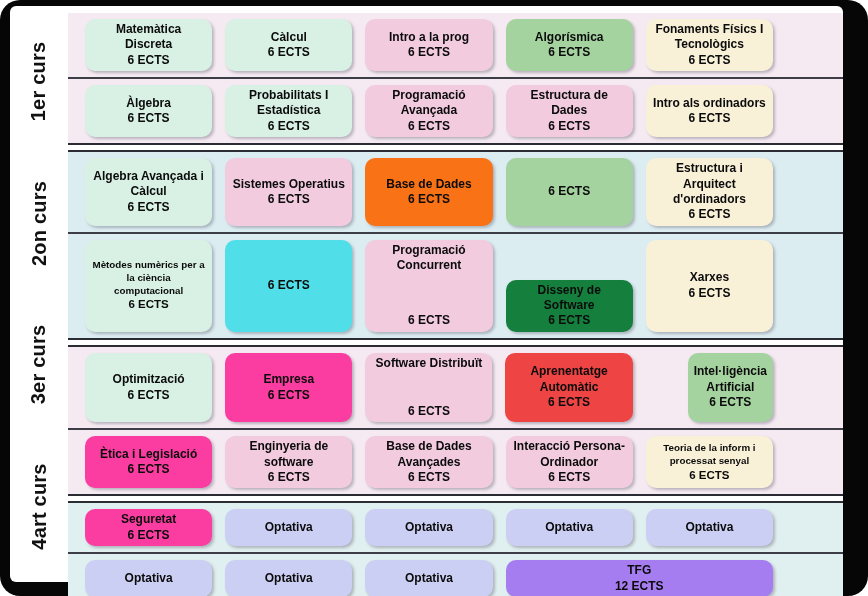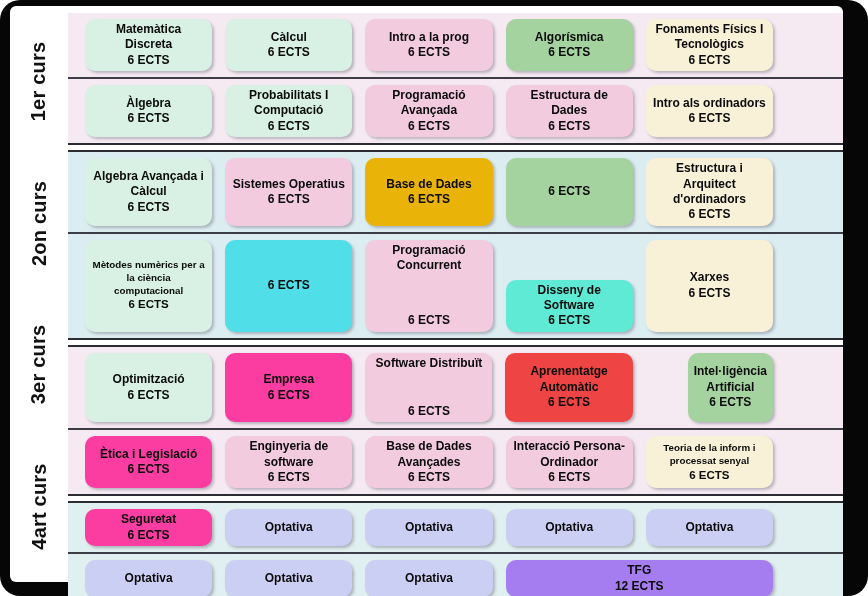--- a/index.html
+++ b/index.html
@@ -94,21 +94,21 @@
             <div class="title">Fonaments Físics I Tecnològics</div>
             <div class="ects">6 ECTS</div>
           </div>
         </div>
         <div class="row">
           <div class="card" style="background: rgb(216, 241, 228);">
             <div class="title">Àlgebra</div>
             <div class="ects">6 ECTS</div>
           </div>
           <div class="card" style="background: rgb(216, 241, 228);">
-            <div class="title">Probabilitats I Computació</div>
+            <div class="title">Probabilitats I Estadística</div>
             <div class="ects">6 ECTS</div>
           </div>
           <div class="card" style="background: rgb(242, 203, 223);">
             <div class="title">Programació Avançada</div>
             <div class="ects">6 ECTS</div>
           </div>
           <div class="card" style="background: rgb(242, 203, 223);">
             <div class="title">Estructura de Dades</div>
             <div class="ects">6 ECTS</div>
           </div>
@@ -121,21 +121,21 @@
       <div class="section" style="background: rgb(220, 237, 242);">
         <div class="row first">
           <div class="card" style="background: rgb(216, 241, 228);">
             <div class="title">Algebra Avançada i Càlcul</div>
             <div class="ects">6 ECTS</div>
           </div>
           <div class="card" style="background: rgb(242, 203, 223);">
             <div class="title">Sistemes Operatius</div>
             <div class="ects">6 ECTS</div>
           </div>
-          <div class="card" style="background: #eab308;">
+          <div class="card" style="background: #f97316;">
             <div class="title">Base de Dades</div>
             <div class="ects">6 ECTS</div>
           </div>
           <div class="card" style="background: rgb(165, 211, 160);">
             <div class="ects">6 ECTS</div>
           </div>
           <div class="card" style="background: rgb(248, 241, 215);">
             <div class="title">Estructura i Arquitect d'ordinadors</div>
             <div class="ects">6 ECTS</div>
           </div>
@@ -145,21 +145,21 @@
             <div class="title">Mètodes numèrics per a la ciència computacional</div>
             <div class="ects">6 ECTS</div>
           </div>
           <div class="card" style="background: rgb(80, 223, 232);">
             <div class="ects">6 ECTS</div>
           </div>
           <div class="card" style="background: rgb(242, 203, 223); justify-content: space-between;">
             <div class="title">Programació Concurrent</div>
             <div class="ects">6 ECTS</div>
           </div>
-          <div class="card" style="background: #5eead4; margin-top: 40px;">
+          <div class="card" style="background: #15803d; margin-top: 40px;">
             <div class="title">Disseny de Software</div>
             <div class="ects">6 ECTS</div>
           </div>
           <div class="card" style="background: rgb(248, 241, 215);">
             <div class="title">Xarxes</div>
             <div class="ects">6 ECTS</div>
           </div>
         </div>
       </div>
       <div class="section" style="background: rgb(246, 234, 242);">

